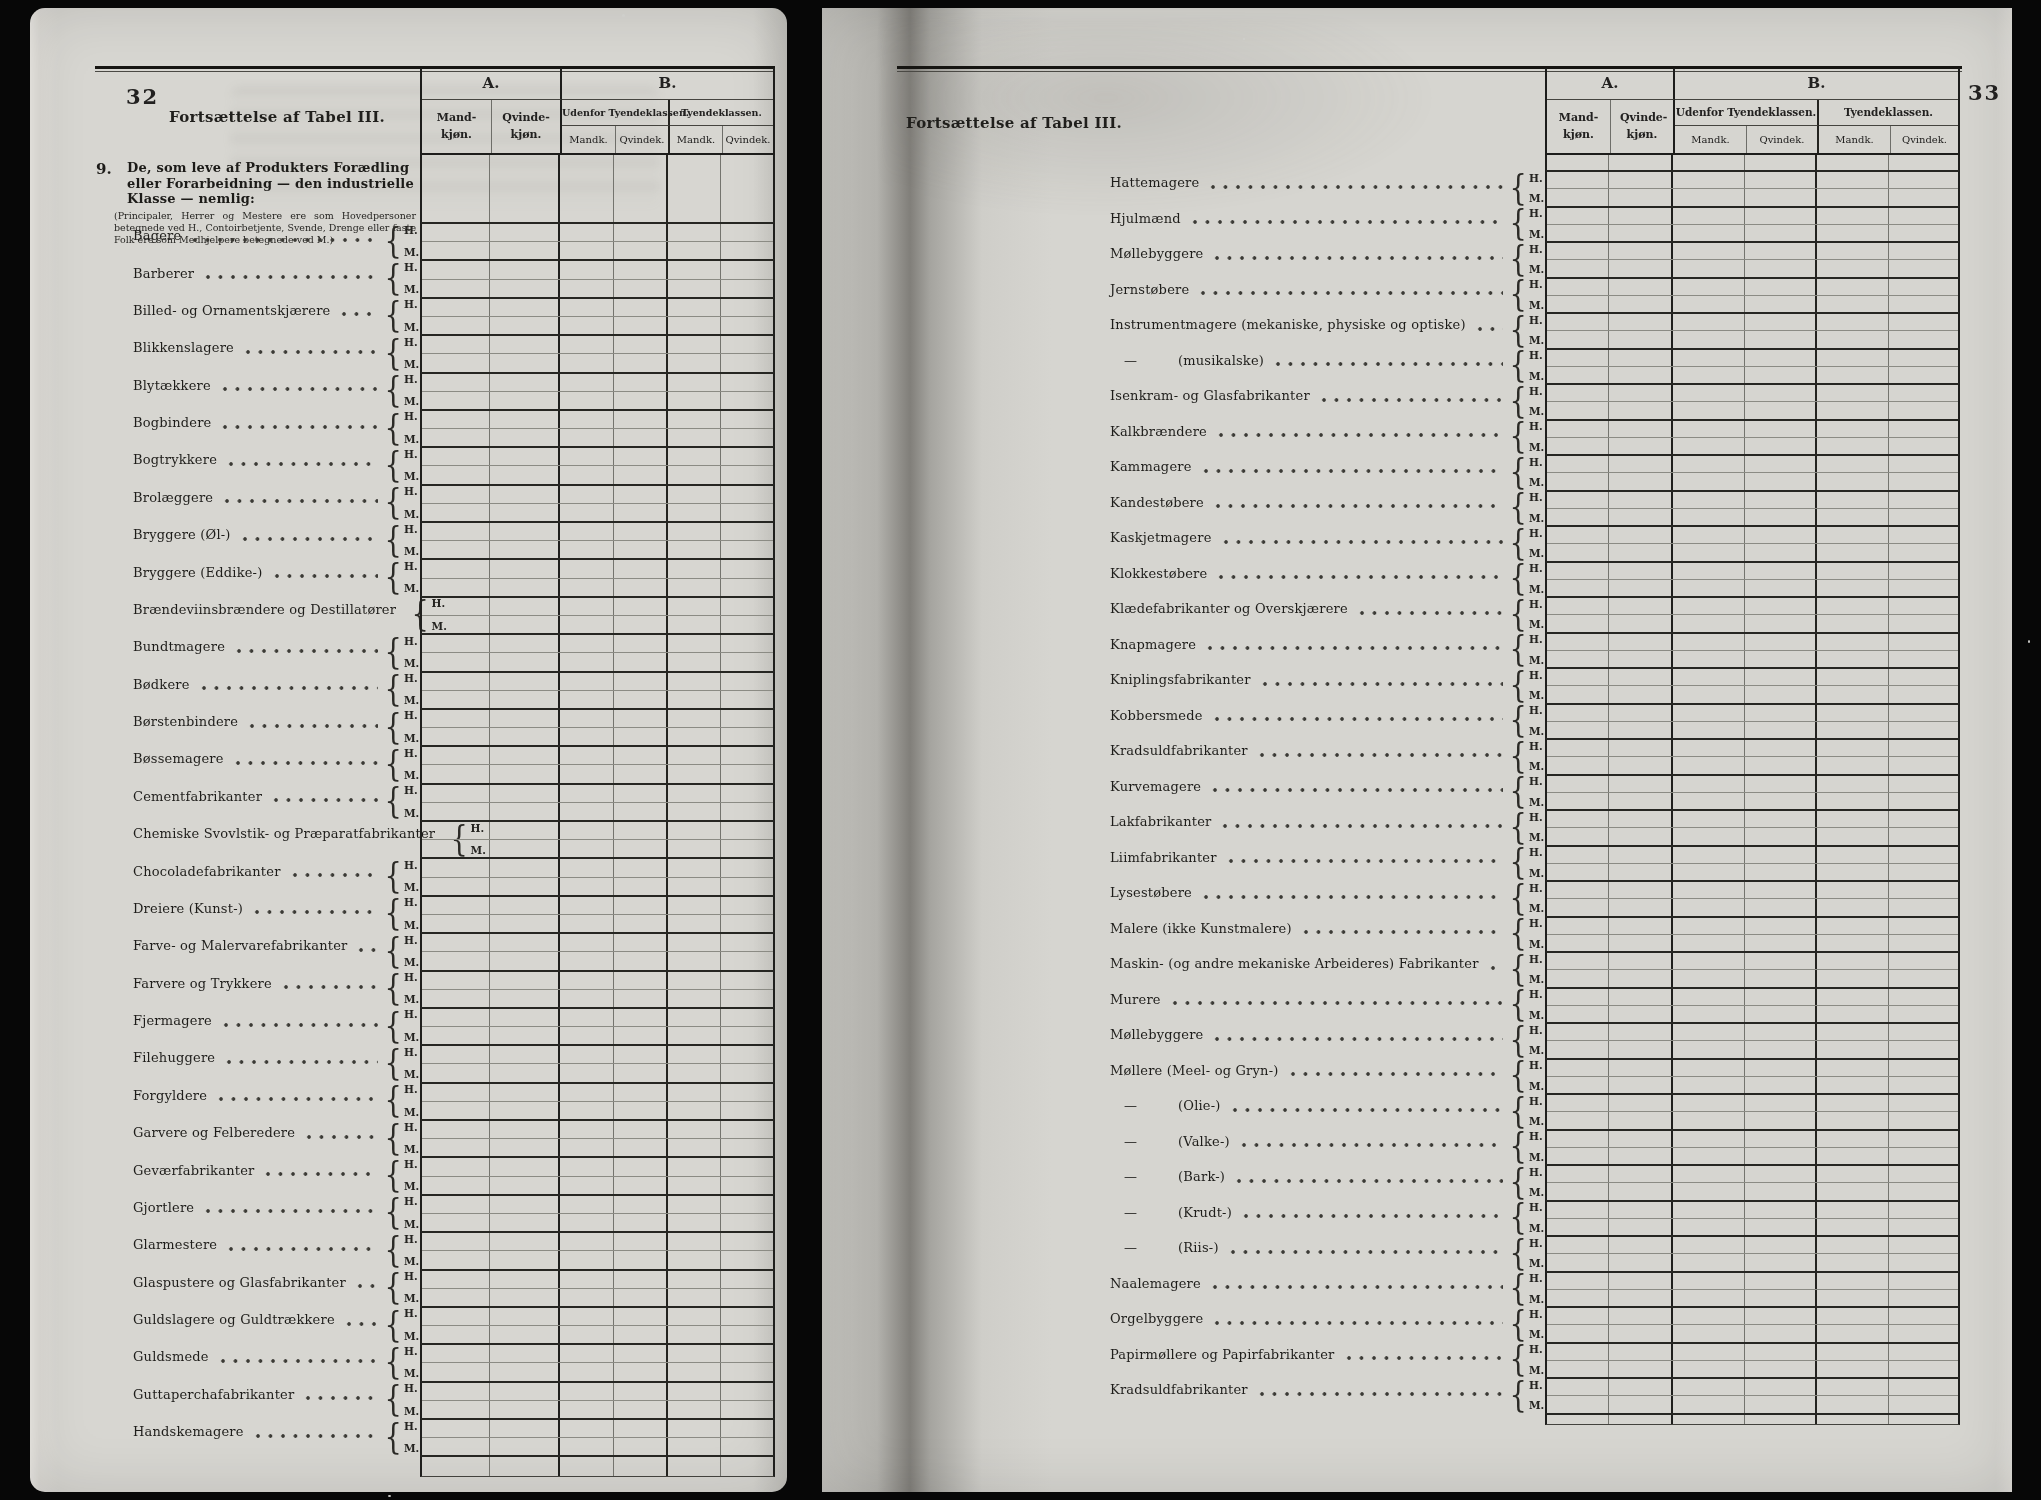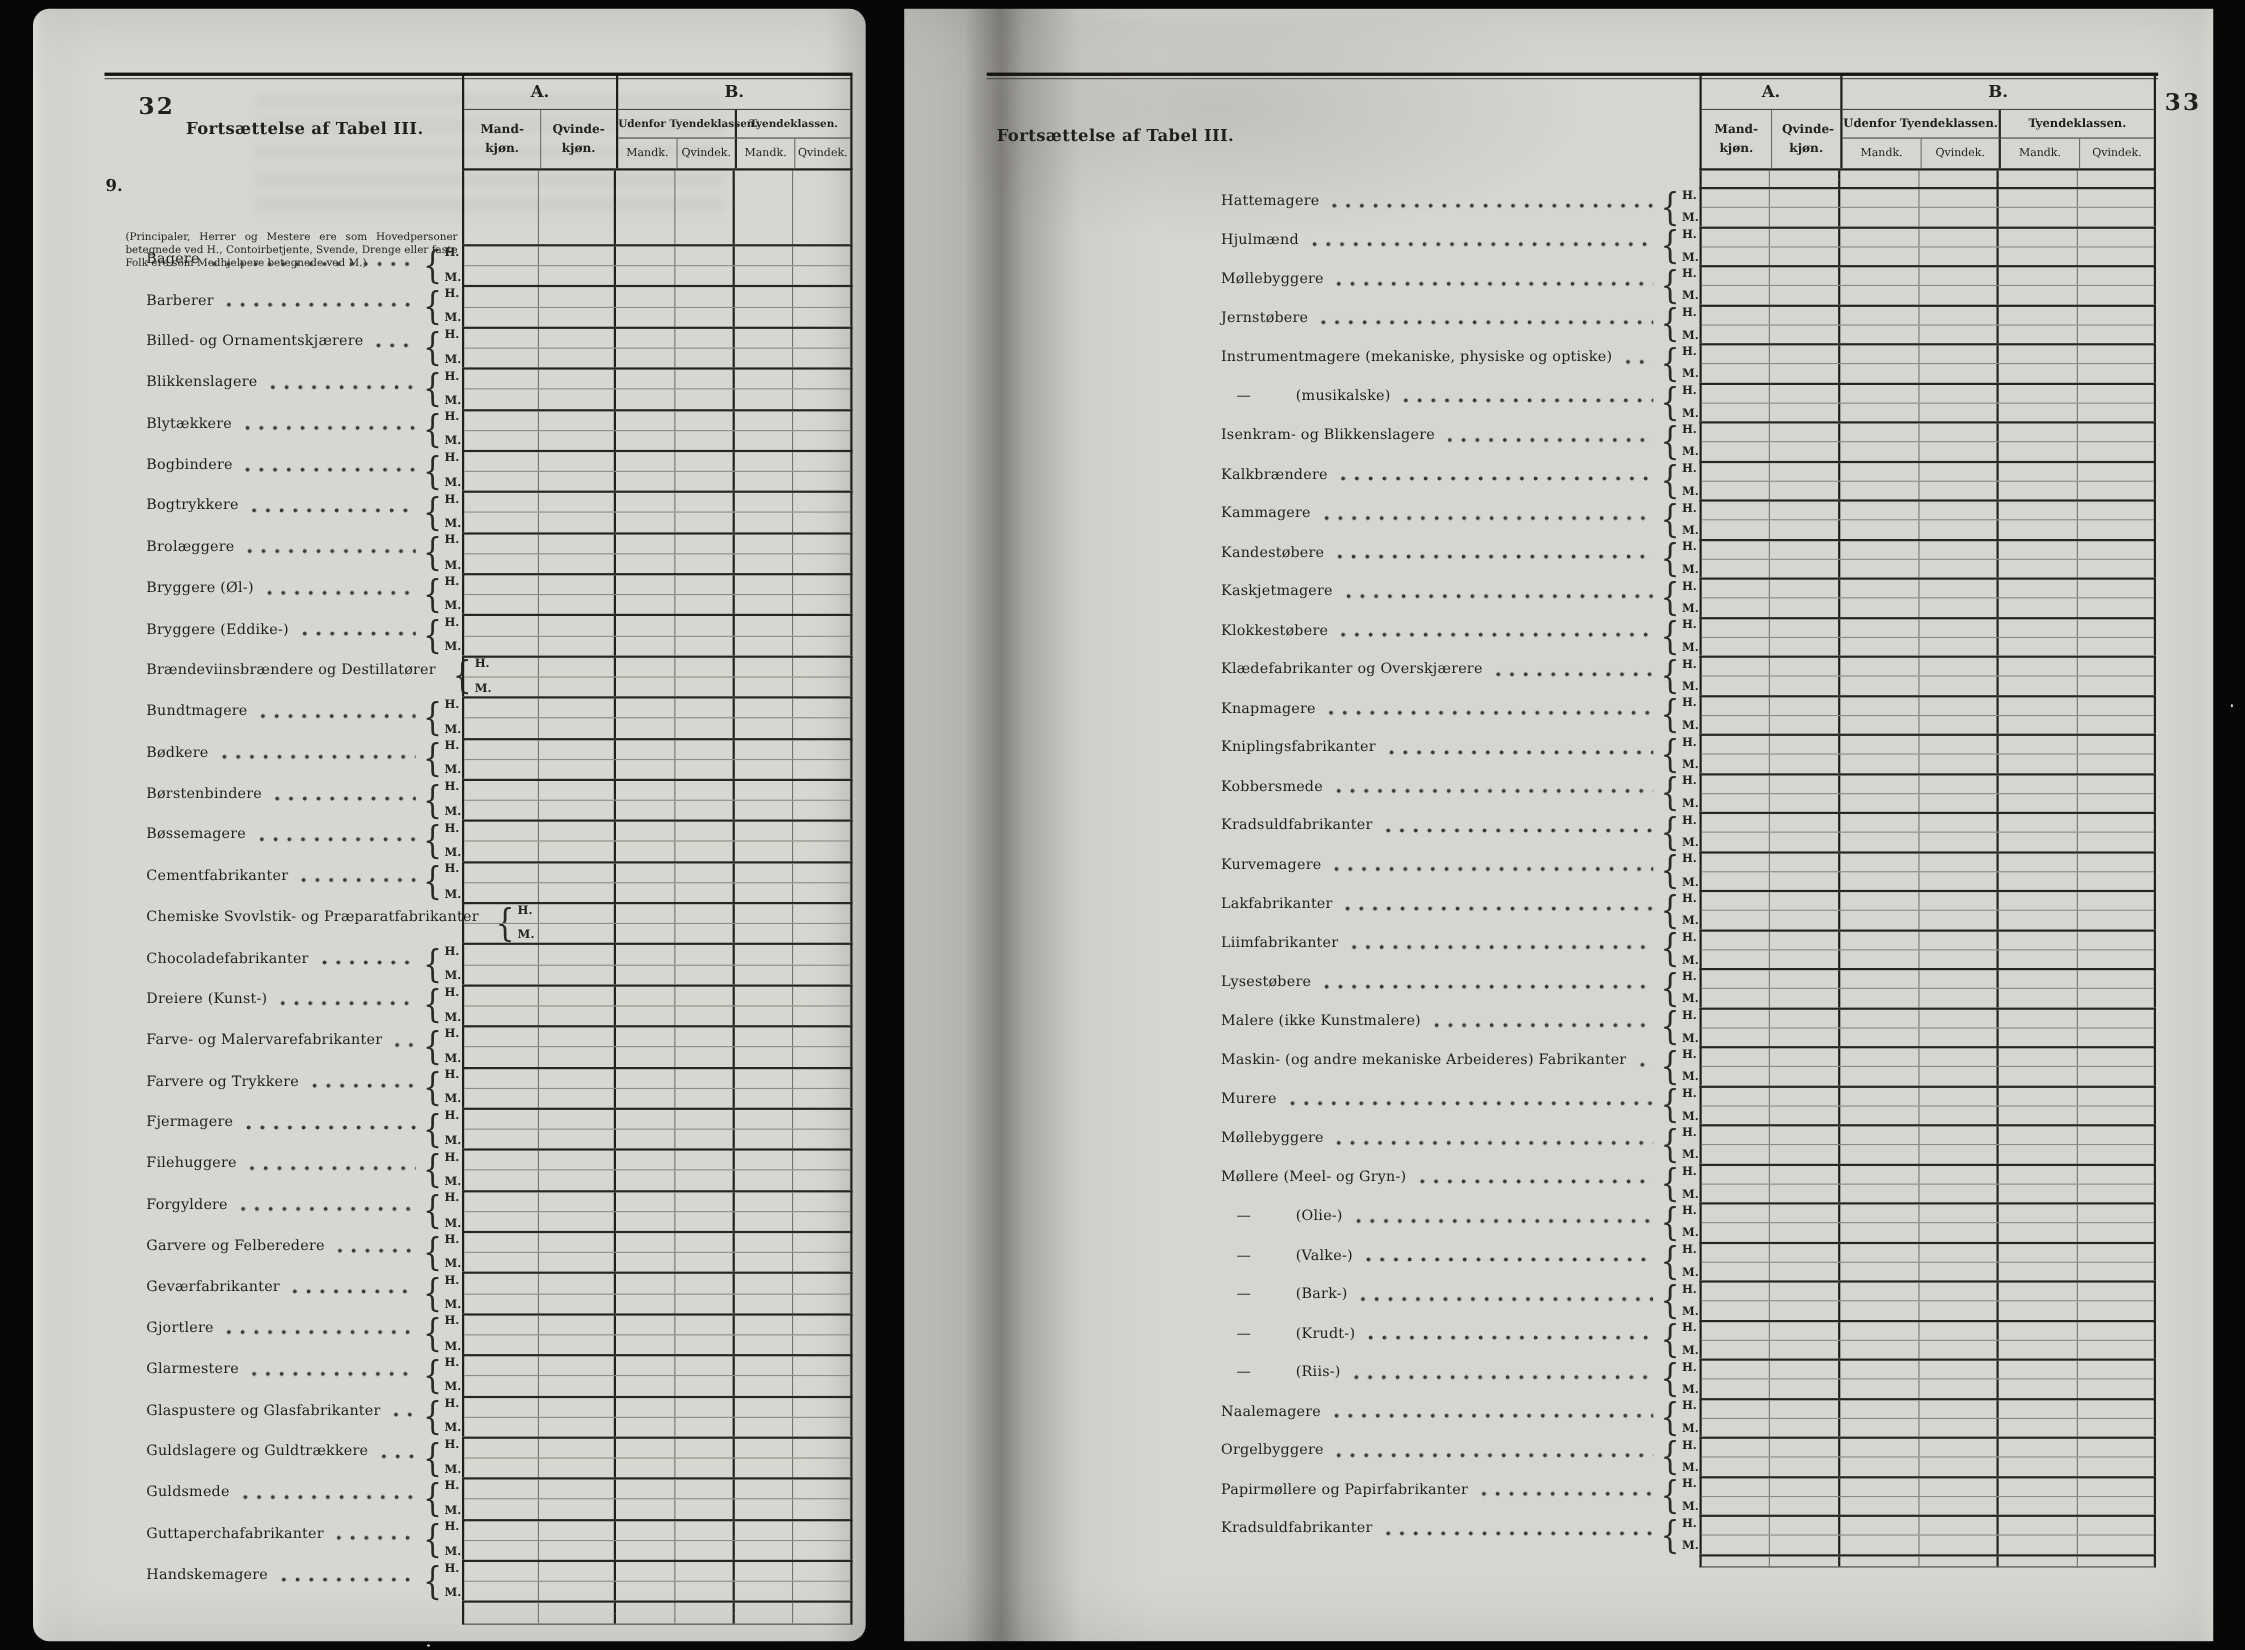--- a/index.html
+++ b/index.html
@@ -100,20 +100,21 @@
     <div class="h-qvinde">Qvinde-kjøn.</div>
     <div class="h-udenfor">Udenfor Tyendeklassen.</div>
     <div class="h-tyende">Tyendeklassen.</div>
     <div class="h-sub s1">Mandk.</div>
     <div class="h-sub s2">Qvindek.</div>
     <div class="h-sub s3">Mandk.</div>
     <div class="h-sub s4">Qvindek.</div>
   </div>
 
   <div class="sec-num" style="left:66px;top:152px;">9.</div>
+  <div class="sec-head" style="left:97px;top:152px;width:296px;">De, som leve af Produkters Forædling eller Forarbeidning — den industrielle Klasse — nemlig:</div>
   <div class="sec-note" style="left:84px;top:202px;width:302px;">(Principaler, Herrer og Mestere ere som Hovedpersoner betegnede ved H., Contoirbetjente, Svende, Drenge eller faste Folk ere som Medhjelpere betegnede ved M.)</div>
 
   <div class="tbl-list">
     <div class="occ-spacer head" style="height:67px;">
         <div class="occ-cells">
       <div class="cell-row rt">
         <div class="cell c1"></div>
         <div class="cell c2"></div>
         <div class="cell c3"></div>
         <div class="cell c4"></div>
@@ -1361,21 +1362,21 @@
         <div class="cell c3"></div>
         <div class="cell c4"></div>
         <div class="cell c5"></div>
         <div class="cell c6"></div>
       </div>
     </div>
   </div>
 
   <div class="occ-block">
     <div class="occ-label">
-      <span class="occ-name">Isenkram- og Blikkenslagere</span>
+      <span class="occ-name">Isenkram- og Glasfabrikanter</span>
       <span class="dots"></span>
       <span class="brace">{</span>
       <span class="hm">
         <span class="hm-h">H.</span>
         <span class="hm-m">M.</span>
       </span>
     </div>
     <div class="occ-cells">
       <div class="cell-row rt">
         <div class="cell c1"></div>

